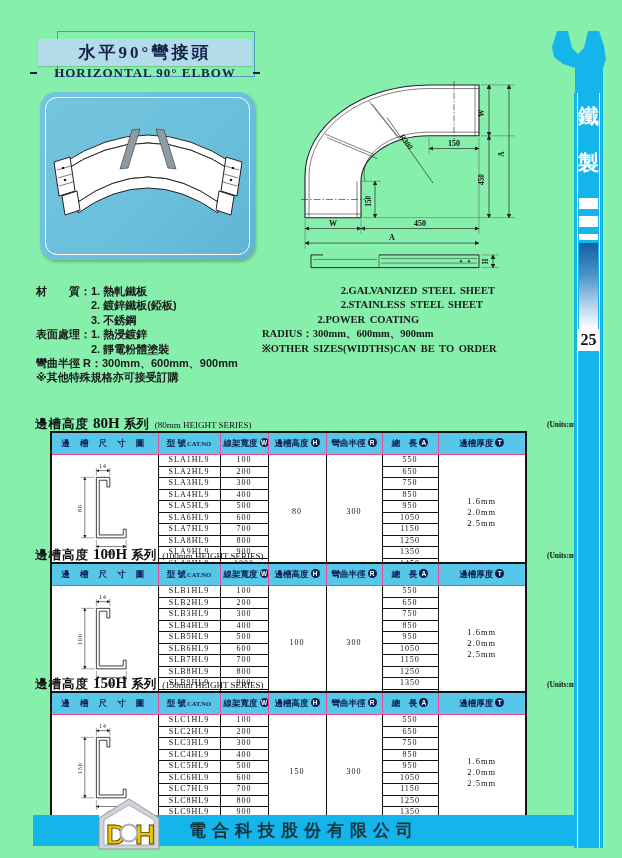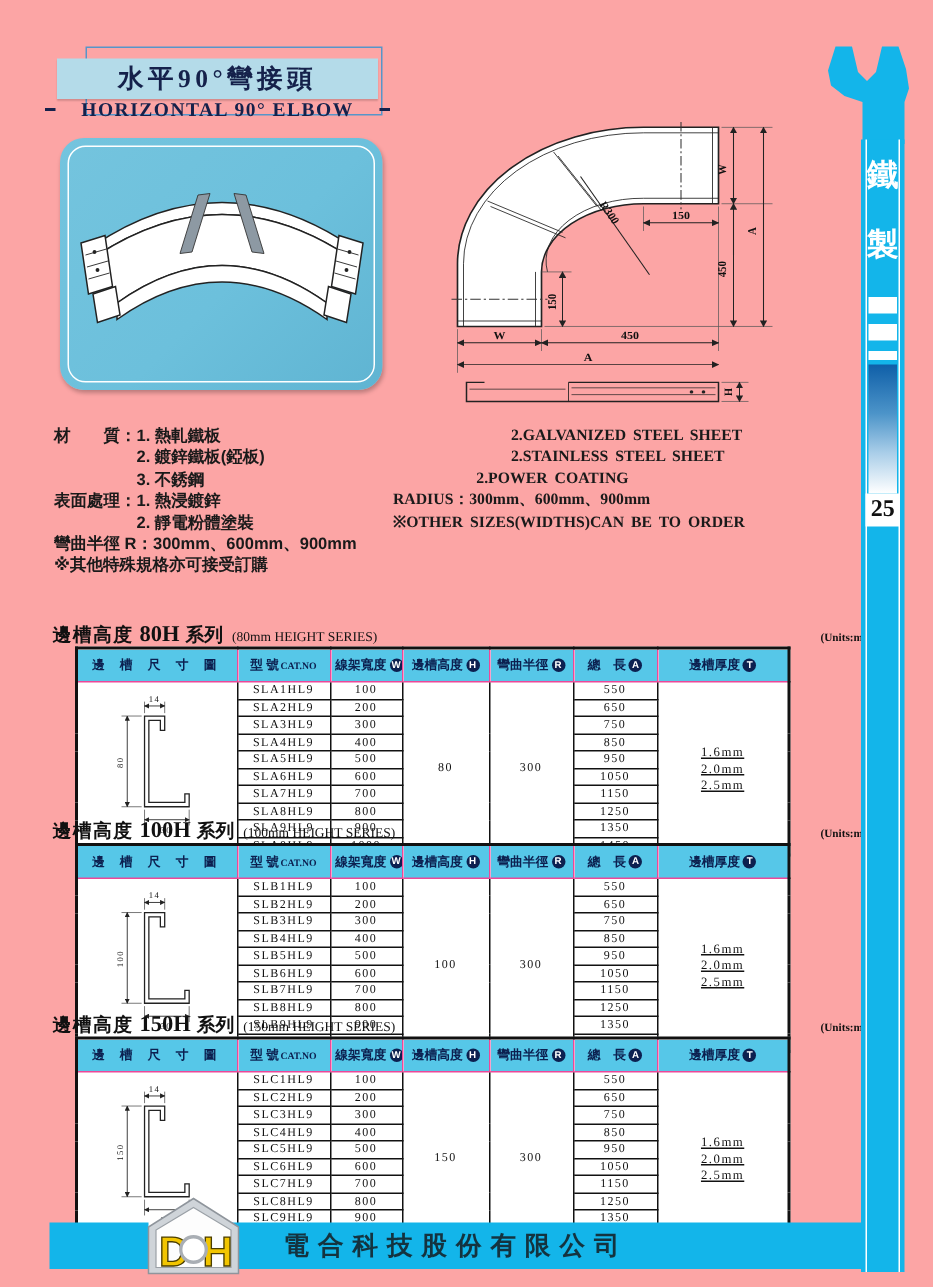--- a/index.html
+++ b/index.html
@@ -1,16 +1,16 @@
 <!DOCTYPE html>
 <html style="--c-cyan: #13b5ea; --c-table_header: #56c7e8; --c-band: #b4dbe9; --c-panel: #6cc0dc; --c-navy: #15214b;"><head>
 <meta charset="utf-8">
 <style>
   html,body{margin:0;padding:0;background:#e8e8e4;}
-  .page{position:relative;width:622px;height:858px;margin:0 auto;background:#fca5a5;overflow:hidden;
+  .page{position:relative;width:622px;height:858px;margin:0 auto;background:#86efac;overflow:hidden;
         font-family:"Liberation Serif","DejaVu Serif",serif;}
 
   
   .hdr-outline{position:absolute;left:57px;top:31px;width:196px;height:44px;border:1px solid #5795c9;}
   .hdr-band{position:absolute;left:38px;top:39px;width:214px;height:27px;background:var(--c-band,#b4dbe9);
             display:flex;align-items:center;justify-content:center;box-shadow:0 1px 1px rgba(0,0,0,.15);}
   .hdr-zh{font-weight:bold;font-size:17px;color:var(--c-navy,#15214b);letter-spacing:3px;}
   .hdr-en{position:absolute;left:30px;top:65px;width:230px;display:flex;align-items:center;justify-content:center;gap:17px;}
   .hdr-en .txt{font-weight:bold;font-size:13px;color:var(--c-navy,#15214b);letter-spacing:1px;white-space:nowrap;}
   .hdr-en .line{width:16px;height:2px;background:var(--c-navy,#15214b);}
@@ -43,21 +43,21 @@
   .t-sub{font-size:9px;color:#111;margin-left:2px;}
   .t-units{position:absolute;right:0;bottom:2px;font-size:7.5px;font-weight:bold;color:#111;}
   table.spec{border-collapse:collapse;margin-left:15px;width:475px;table-layout:fixed;
              border:2px solid #111;background:#fff;}
   table.spec th{background:var(--c-table_header,#56c7e8);border:1px solid #ec4899;height:15px;padding:3px;
              font-size:8.5px;font-weight:bold;color:#0c2050;white-space:nowrap;overflow:hidden;}
   table.spec th:first-child .th-label{letter-spacing:4px;}
   table.spec td{border:1px solid #111;height:10.5px;line-height:10.5px;padding:0;text-align:center;
              font-size:8px;color:#111;letter-spacing:1px;white-space:nowrap;overflow:hidden;}
   td.diag{vertical-align:middle;text-align:center;}
-  td.thick{letter-spacing:0;text-decoration:underline;}
+  td.thick{letter-spacing:0;}
   td.thick div{font-size:8.5px;line-height:11px;}
   .circ{display:inline-block;width:9px;height:9px;border-radius:50%;background:#0c2050;color:#fff;
         font:bold 6.5px "Liberation Sans","DejaVu Sans",sans-serif;line-height:9px;text-align:center;
         vertical-align:1px;margin-left:2px;letter-spacing:0;}
   .catno-sub{font-size:6.5px;letter-spacing:0;margin-left:1px;}
   .prof text{font-family:"Liberation Serif","DejaVu Serif",serif;fill:#111;}
 
   
   .f-block{position:absolute;left:33px;top:815px;width:66px;height:31px;background:var(--c-cyan,#13b5ea);}
   .f-bar{position:absolute;left:143px;top:815px;width:455px;height:31px;background:var(--c-cyan,#13b5ea);

